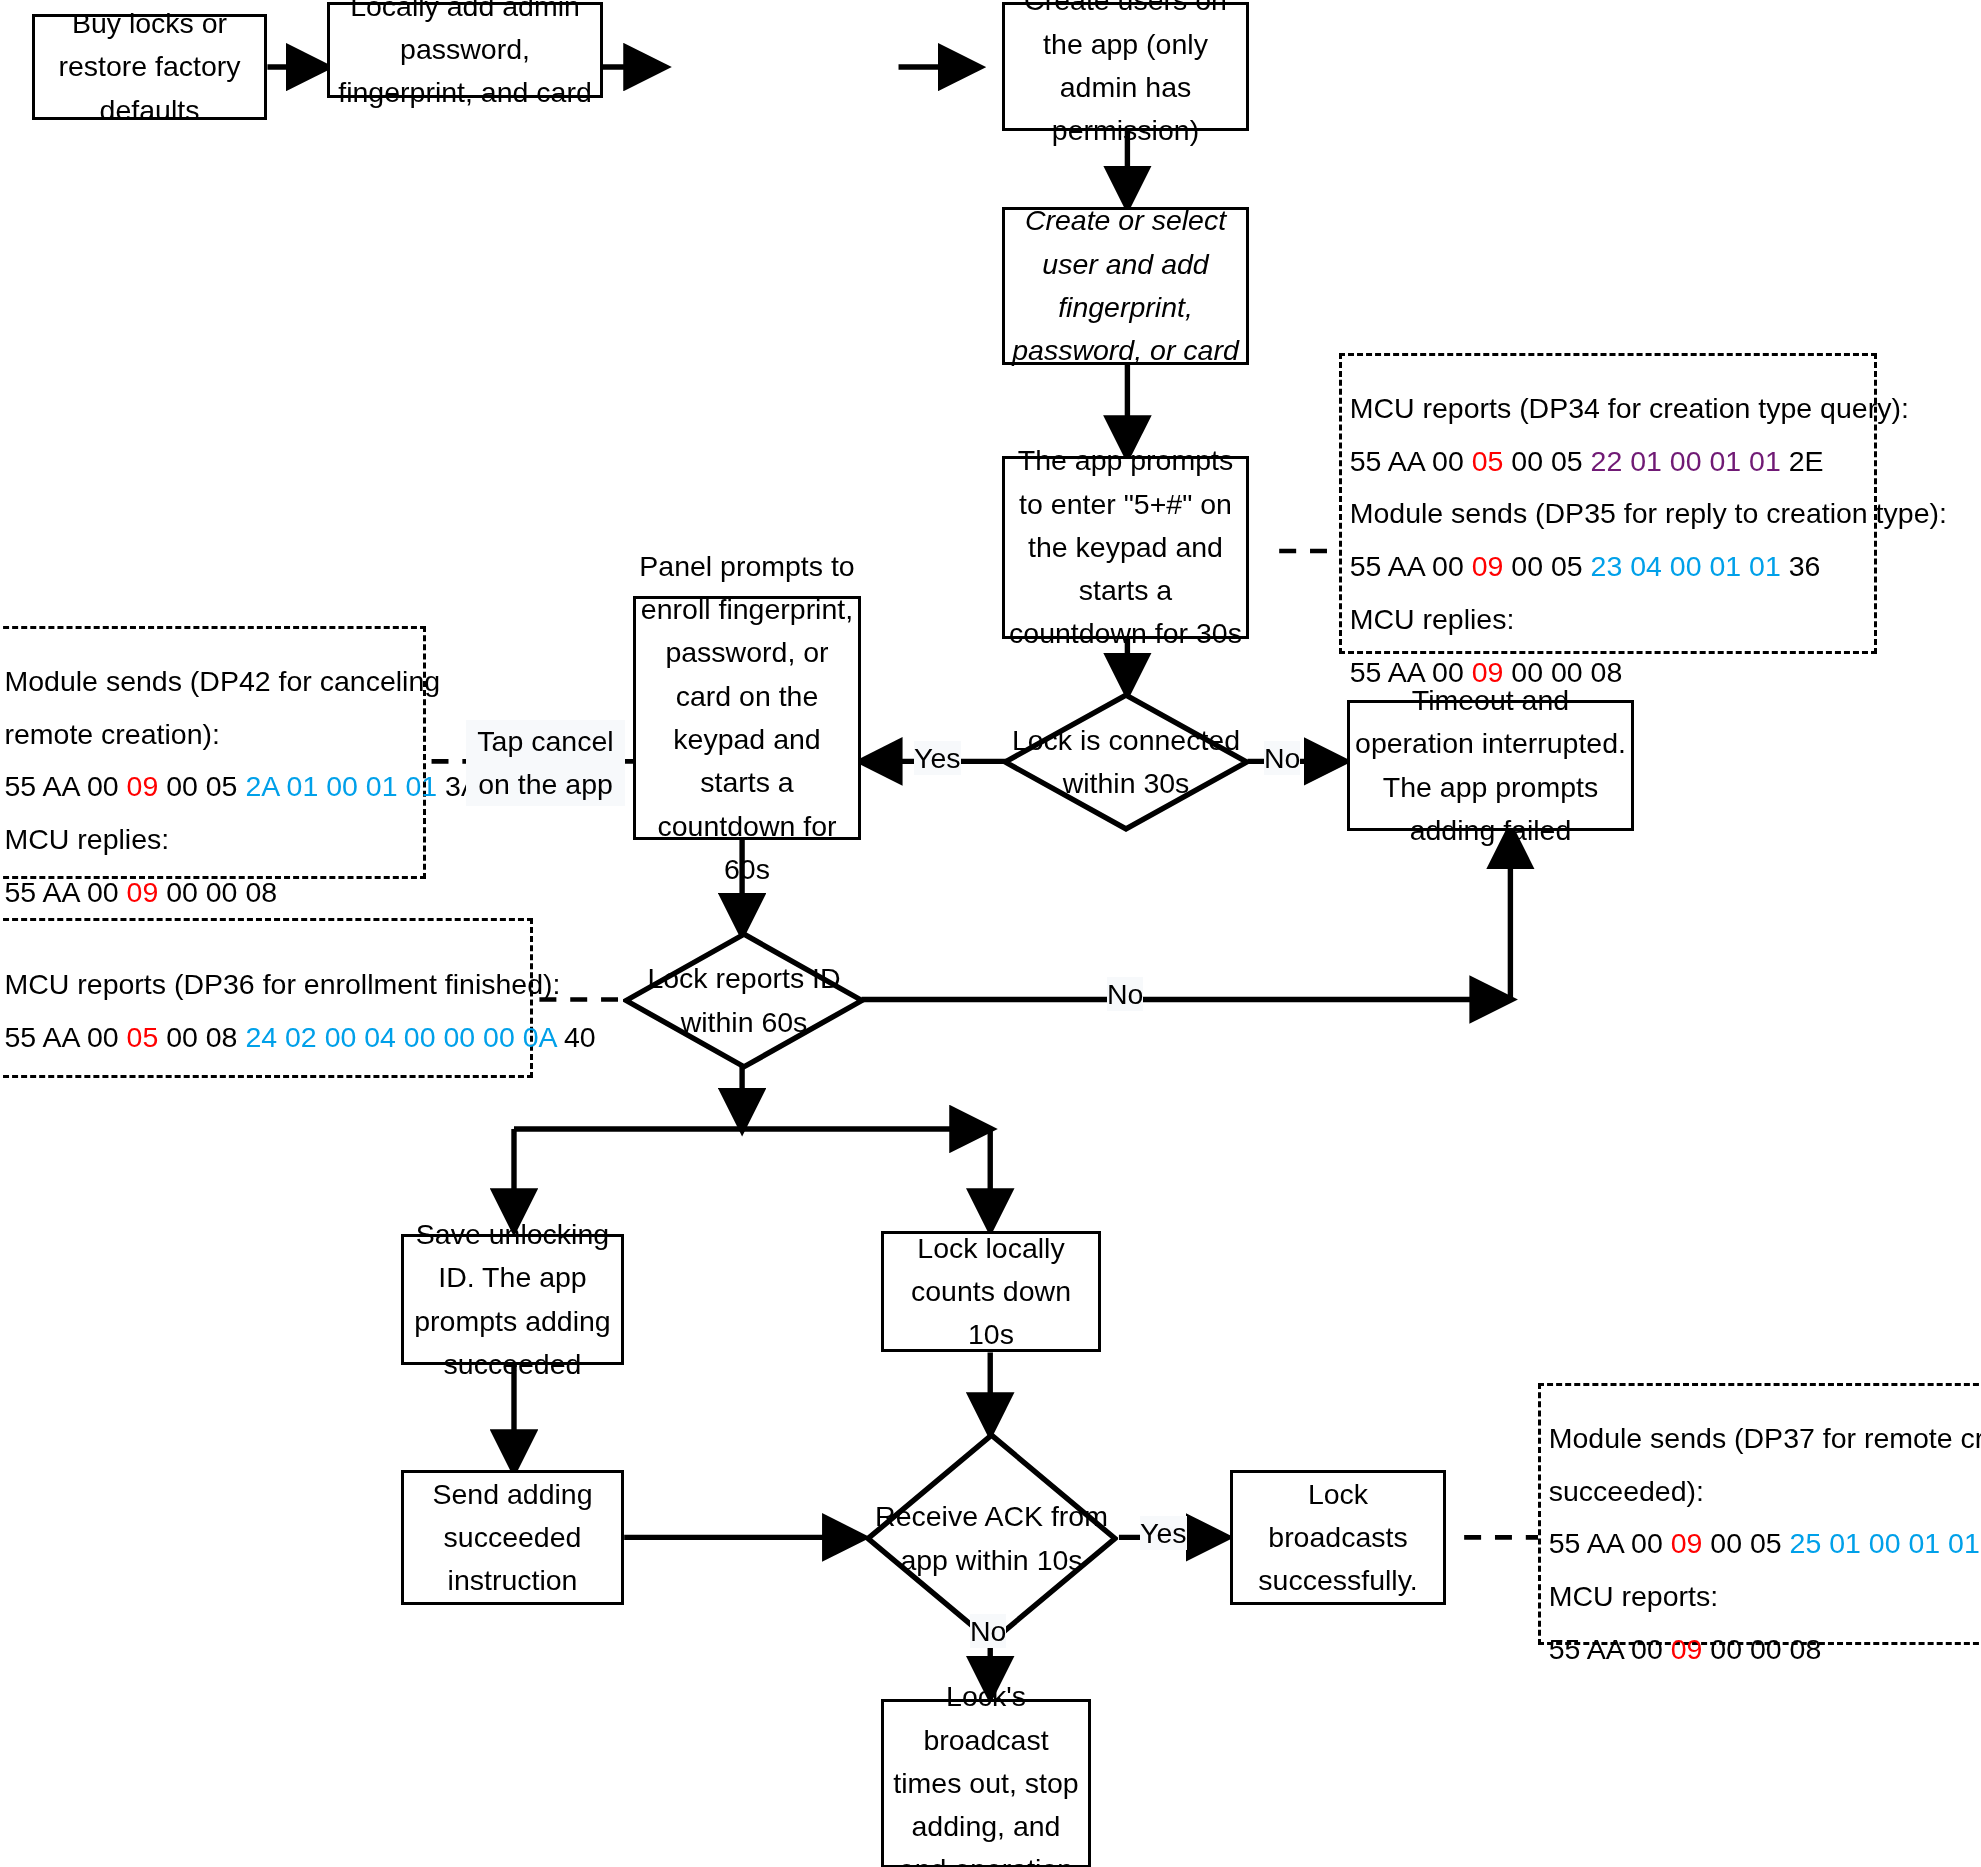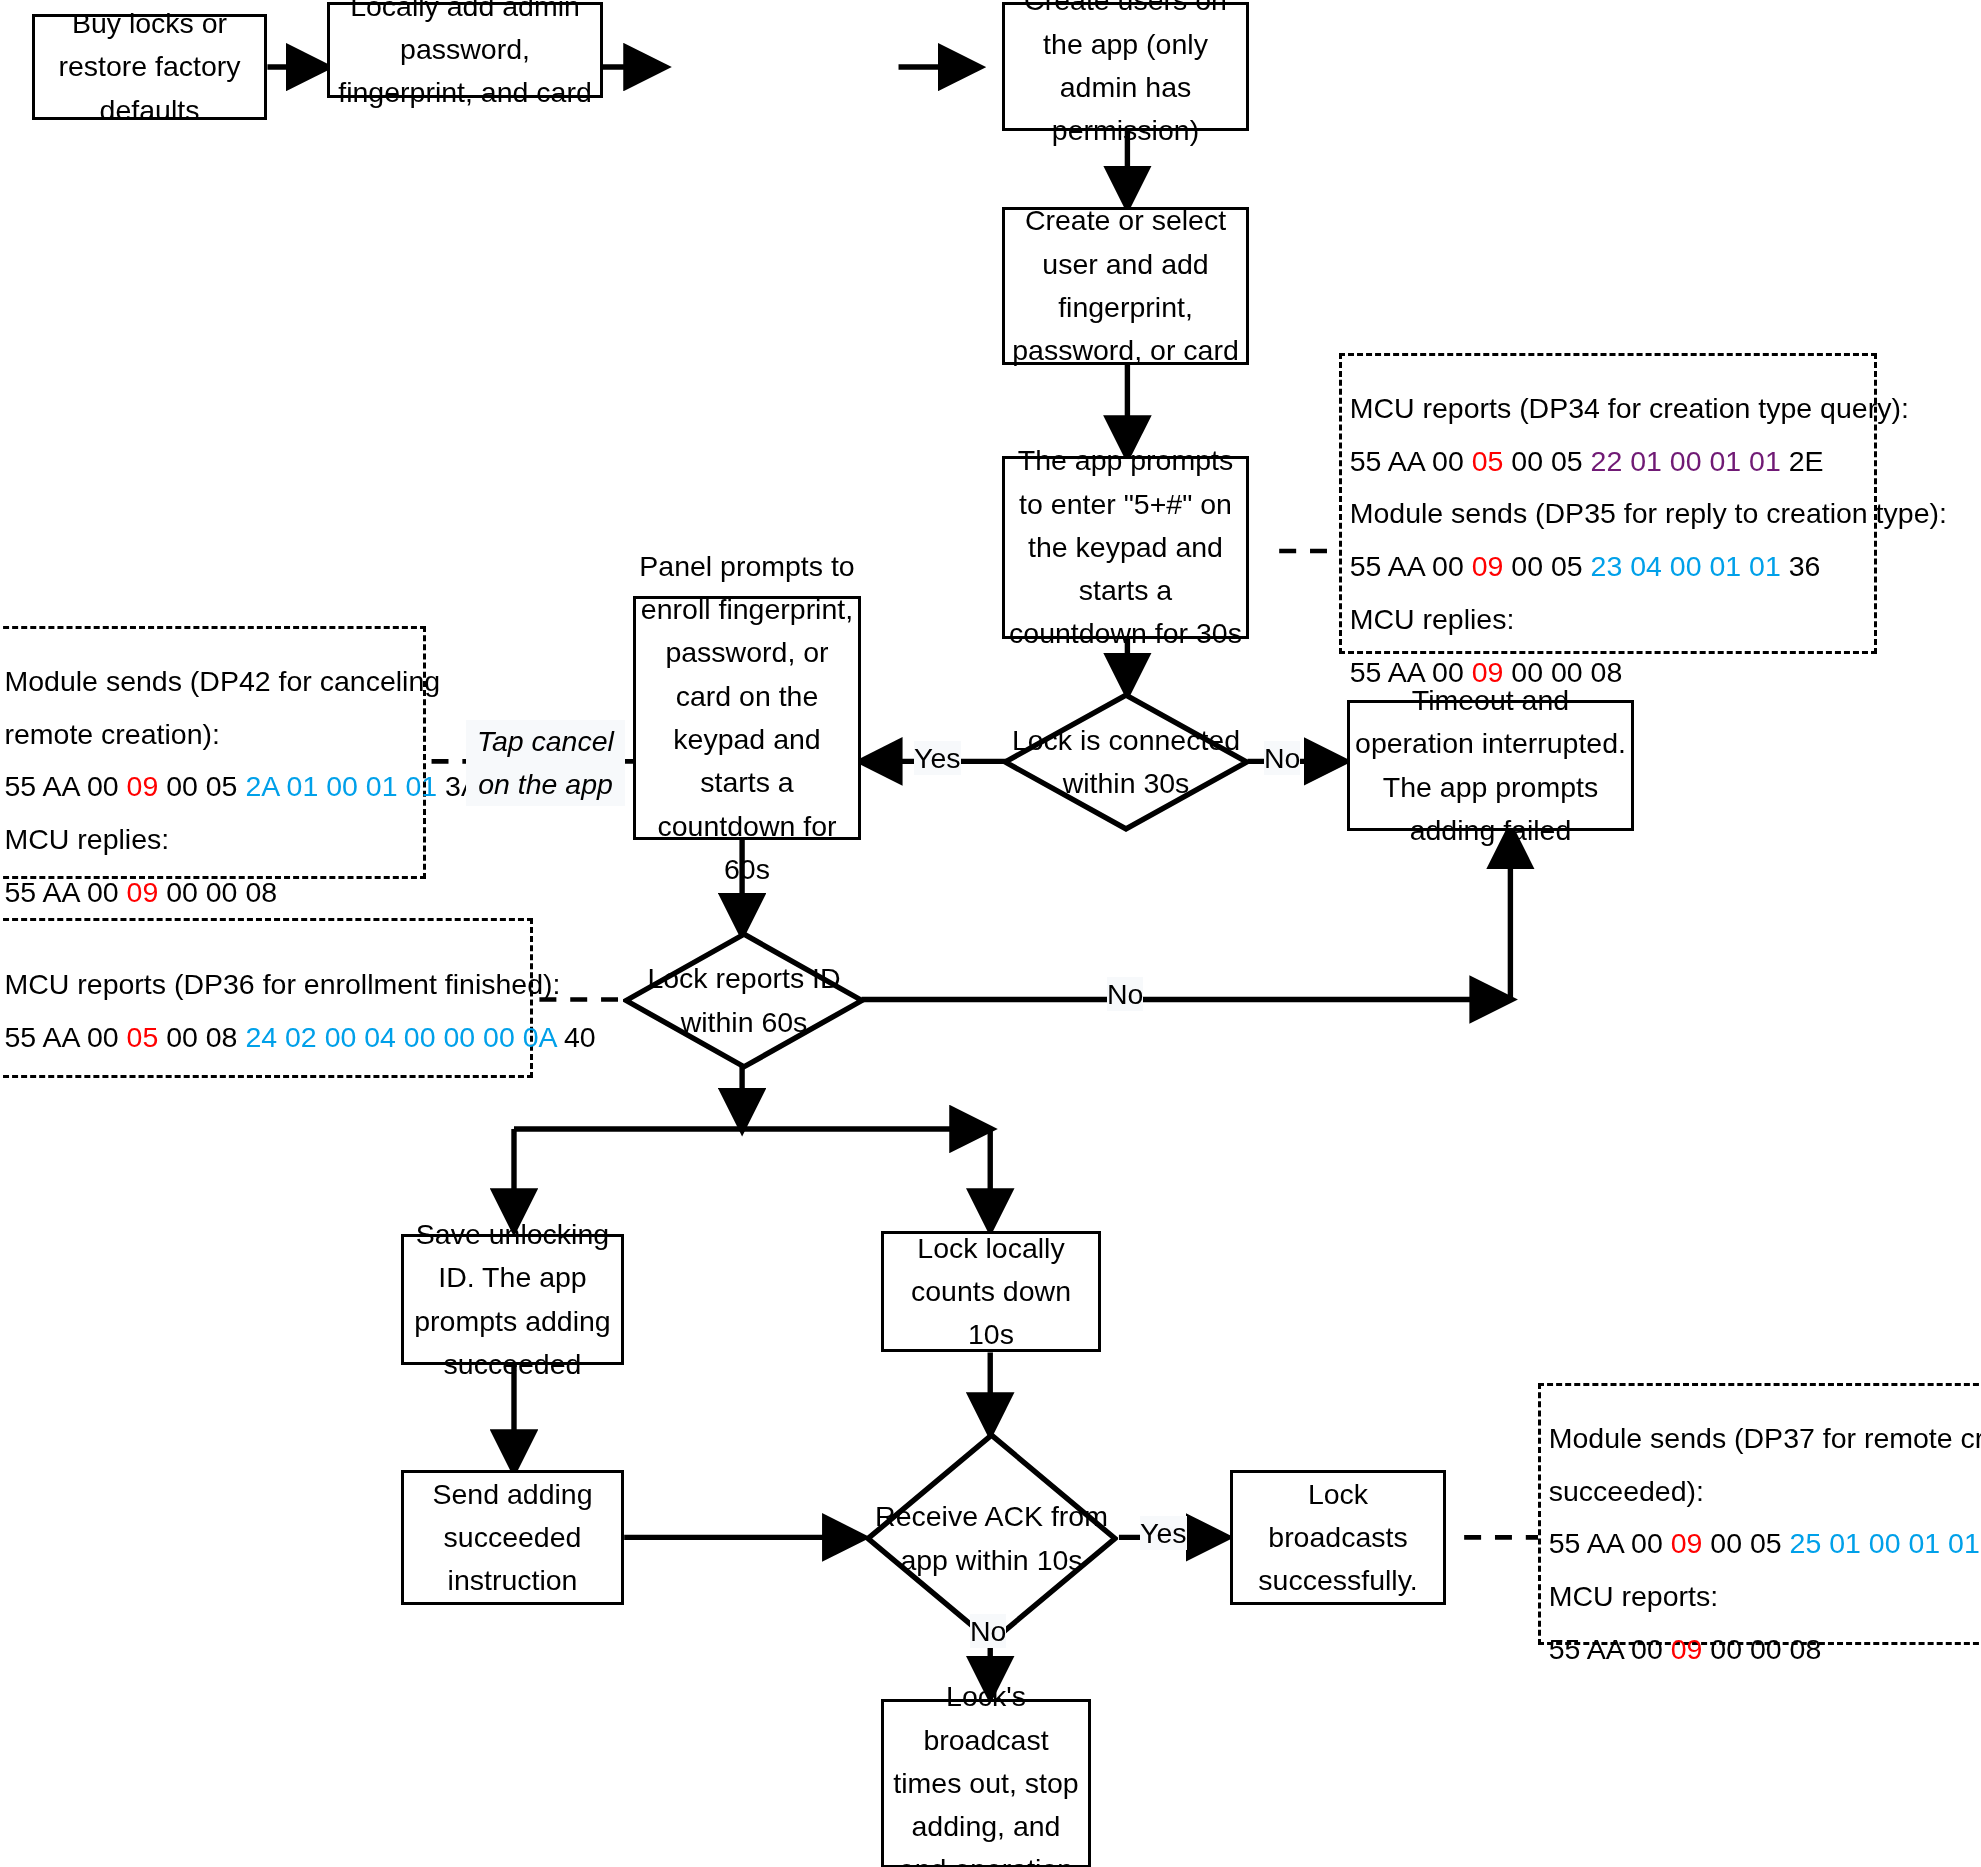--- a/index.html
+++ b/index.html
@@ -20,21 +20,21 @@
   .diamond svg{position:absolute;left:0;top:0;}
 
   .note{position:absolute;box-sizing:border-box;background:#fff;
         border:3.9px dashed #000;z-index:2;
         font-size:28.5px;line-height:1.85;color:#000;padding:26px 7.7px 26px 7.7px;}
   .note .ln{white-space:nowrap;}
 
   .edge-label{position:absolute;z-index:5;font-size:28.5px;color:#000;
         background:#f7f9fb;line-height:1.2;white-space:nowrap;}
   .tap-label{position:absolute;z-index:5;font-size:28.5px;color:#000;
-        background:#f7f9fb;line-height:1.5;text-align:center;white-space:nowrap;font-style:italic;}
+        background:#f7f9fb;line-height:1.5;text-align:center;white-space:nowrap;}
 </style>
 </head>
 <body>
 
 <div id="canvas">
 
   <svg id="wires" viewBox="0 0 2572 2424">
     <defs>
       <marker id="ah" markerWidth="9" markerHeight="9" refX="7.6" refY="4.5" orient="auto" markerUnits="strokeWidth">
         <path d="M0,0 L9,4.5 L0,9 z" fill="#000"></path>
@@ -91,21 +91,21 @@
 
   <div class="node" style="left:327px;top:1.5px;width:276px;height:96px;">
     <span>Locally add admin password, fingerprint, and card</span>
   </div>
 
 
   <div class="node" style="left:1002px;top:1.5px;width:247px;height:129px;">
     <span>Create users on the app (only admin has permission)</span>
   </div>
 
-  <div class="node" style="left:1002px;top:207px;width:247px;height:158px;">
+  <div class="node" style="left:1002px;top:207px;width:247px;height:158px;font-style:italic;">
     <span>Create or select user and add fingerprint, password, or card</span>
   </div>
 
   <div class="node" style="left:1002px;top:456px;width:247px;height:183px;">
     <span>The app prompts to enter "5+#" on the keypad and starts a countdown for 30s</span>
   </div>
 
   <div class="node" style="left:633px;top:596px;width:228px;height:244px;">
     <span>Panel prompts to enroll fingerprint, password, or card on the keypad and starts a countdown for 60s</span>
   </div>

